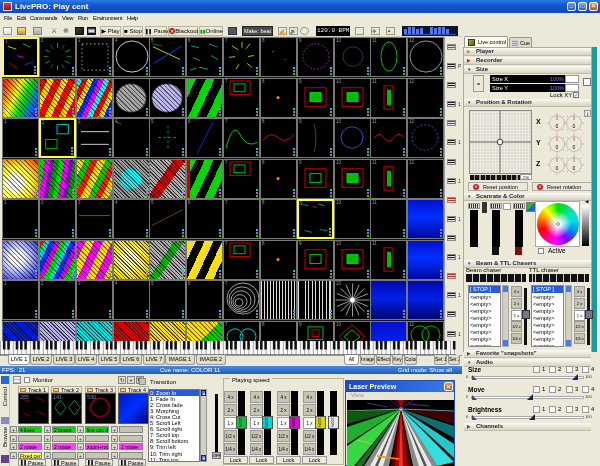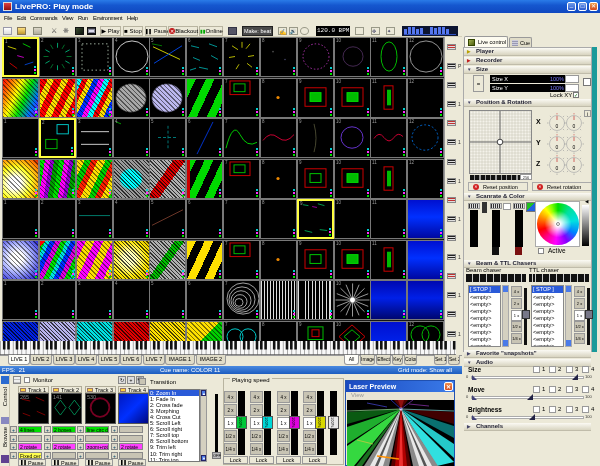--- a/index.html
+++ b/index.html
@@ -26,21 +26,21 @@
  border-radius:0 0 3px 3px;font-size:5.5px;line-height:9px;text-align:center;color:#000;overflow:hidden;white-space:nowrap}
 #status{position:absolute;left:0;top:366px;width:463px;height:8px;
  background:linear-gradient(180deg,#4a8ae0,#1c5cc0);color:#fff;font-size:6px;line-height:8px}
 .ph{position:absolute;left:464px;width:127px;height:8px;
  background:linear-gradient(180deg,#fbfaf4,#d8d4c0);border-bottom:1px solid #c0bcaa;font-size:6px;font-weight:bold;color:#223}
 .ph em{position:absolute;left:3px;top:1px;font-style:normal;font-size:4.5px}
 .ph u{position:absolute;left:12px;top:0px;text-decoration:none}
 </style></head><body>
 <div id="titlebar"></div>
 <div class="abs" style="left:3px;top:2px;width:9px;height:9px;background:linear-gradient(180deg,#e04040,#901010);border:1px solid #ddd"></div>
-<div id="titletxt">LivePRO: Play mode</div>
+<div id="titletxt">LivePRO: Play cent</div>
 <div class="winbtn" style="left:567px;line-height:5px">_</div>
 <div class="winbtn" style="left:578px">□</div>
 <div class="winbtn" style="left:589px;background:linear-gradient(180deg,#f0a050,#d4491f)">✕</div>
 <div id="menubar">
 <span style="left:4px">File</span>
 <span style="left:17px">Edit</span>
 <span style="left:30px">Commands</span>
 <span style="left:62px">View</span>
 <span style="left:78px">Run</span>
 <span style="left:93px">Environment</span>

